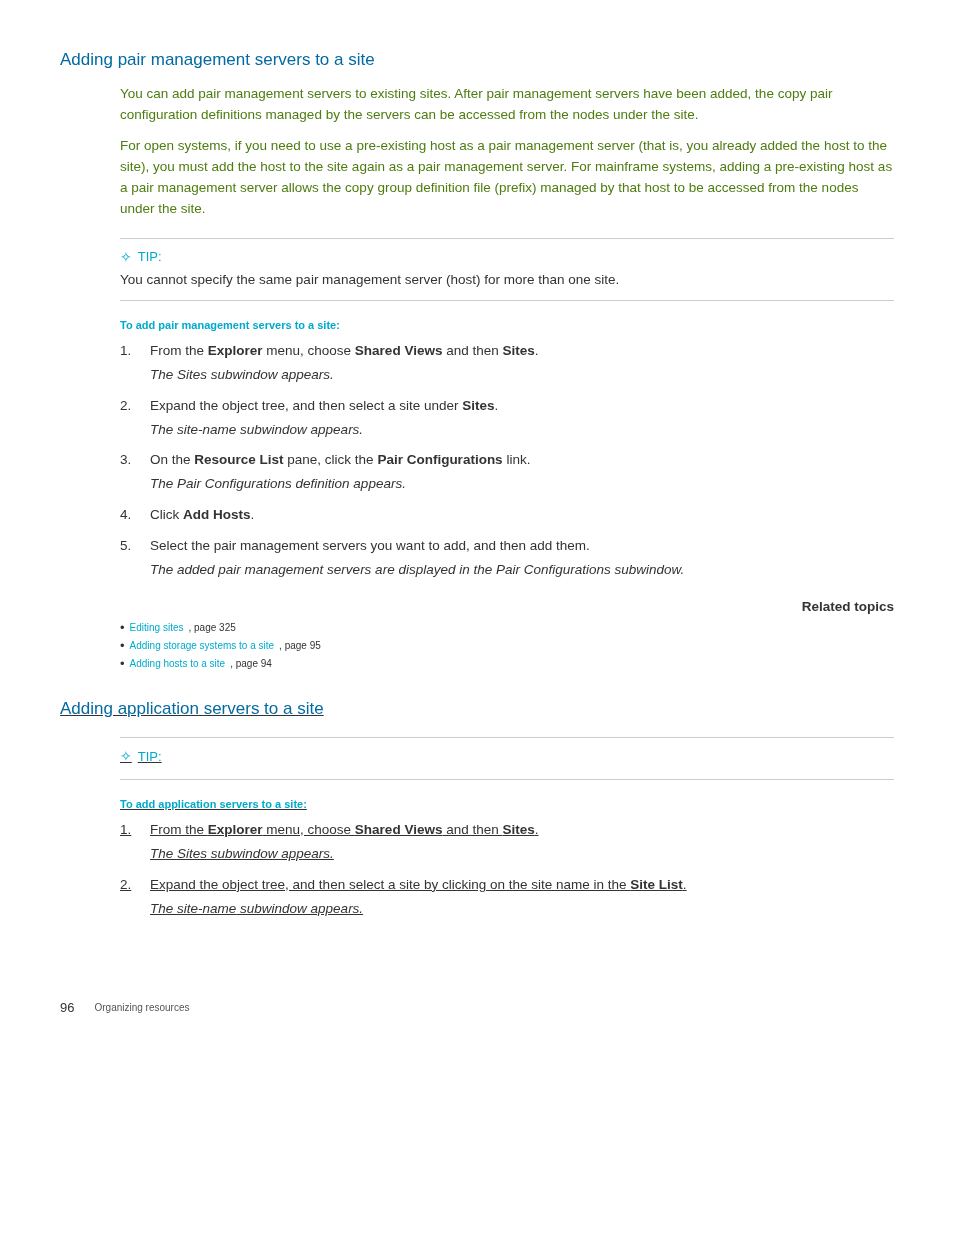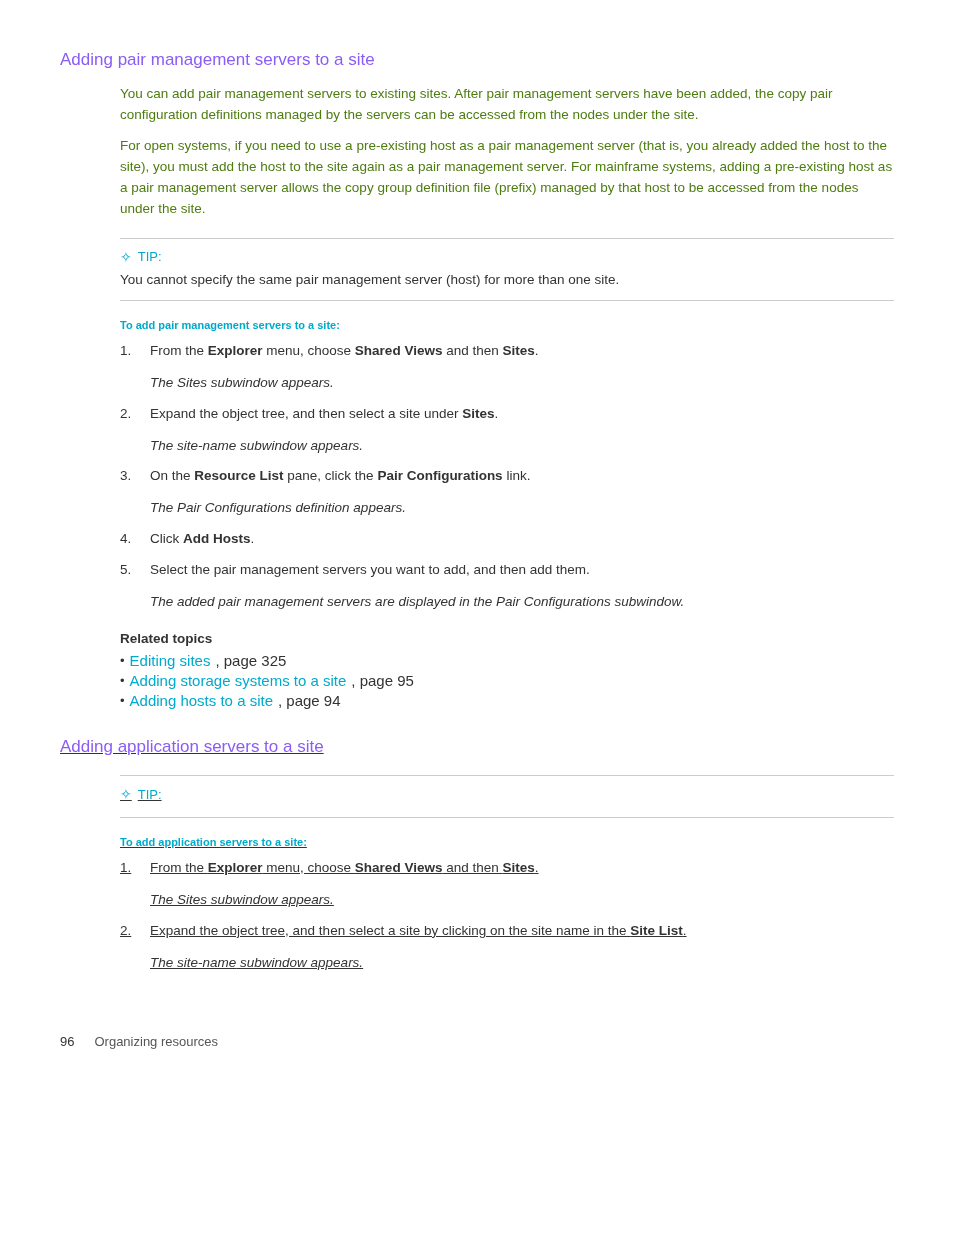--- a/index.html
+++ b/index.html
@@ -16,21 +16,21 @@
       width: 954px;
       min-height: 1235px;
     }
 
     .page {
       padding: 50px 60px 60px 60px;
       max-width: 954px;
     }
 
     .section-title {
-      color: #8b5cf6;
+      color: #0369a1;
       font-size: 17px;
       font-weight: normal;
       margin-bottom: 14px;
     }
 
     .body-text {
       margin-left: 60px;
       line-height: 1.55;
       margin-bottom: 10px;
       color: #4d7c0f;
@@ -91,78 +91,79 @@
 
     .step-content {
       flex: 1;
       font-size: 13.5px;
       color: #333;
       line-height: 1.55;
     }
 
     .step-content .step-note {
       display: block;
-      margin-top: 11px;
+      margin-top: 3px;
       font-style: italic;
     }
 
     .link-text {
       color: #00aacc;
       text-decoration: none;
     }
 
     .related-topics {
       margin: 18px 0 0 60px;
+      text-align: right;
     }
 
     .related-topics-title {
       font-weight: bold;
       font-size: 13.5px;
       margin-bottom: 6px;
       color: #333;
     }
 
     .related-topics ul {
       list-style: none;
       padding: 0;
     }
 
     .related-topics ul li {
       margin-bottom: 3px;
-      font-size: 15px;
+      font-size: 10px;
       display: flex;
       align-items: center;
       gap: 5px;
     }
 
     .related-topics ul li::before {
       content: "•";
       color: #333;
       font-size: 13px;
     }
 
     .section-gap {
       margin-top: 28px;
       text-decoration: underline;
     }
 
     .footer {
-      margin-top: 60px;
+      margin-top: 80px;
       display: flex;
       align-items: center;
       gap: 20px;
     }
 
     .footer-page-num {
       font-size: 13px;
       color: #333;
     }
 
     .footer-section {
-      font-size: 13px;
+      font-size: 10px;
       color: #555;
     }
 
     b {
       font-weight: bold;
     }
 
     i {
       font-style: italic;
     }

